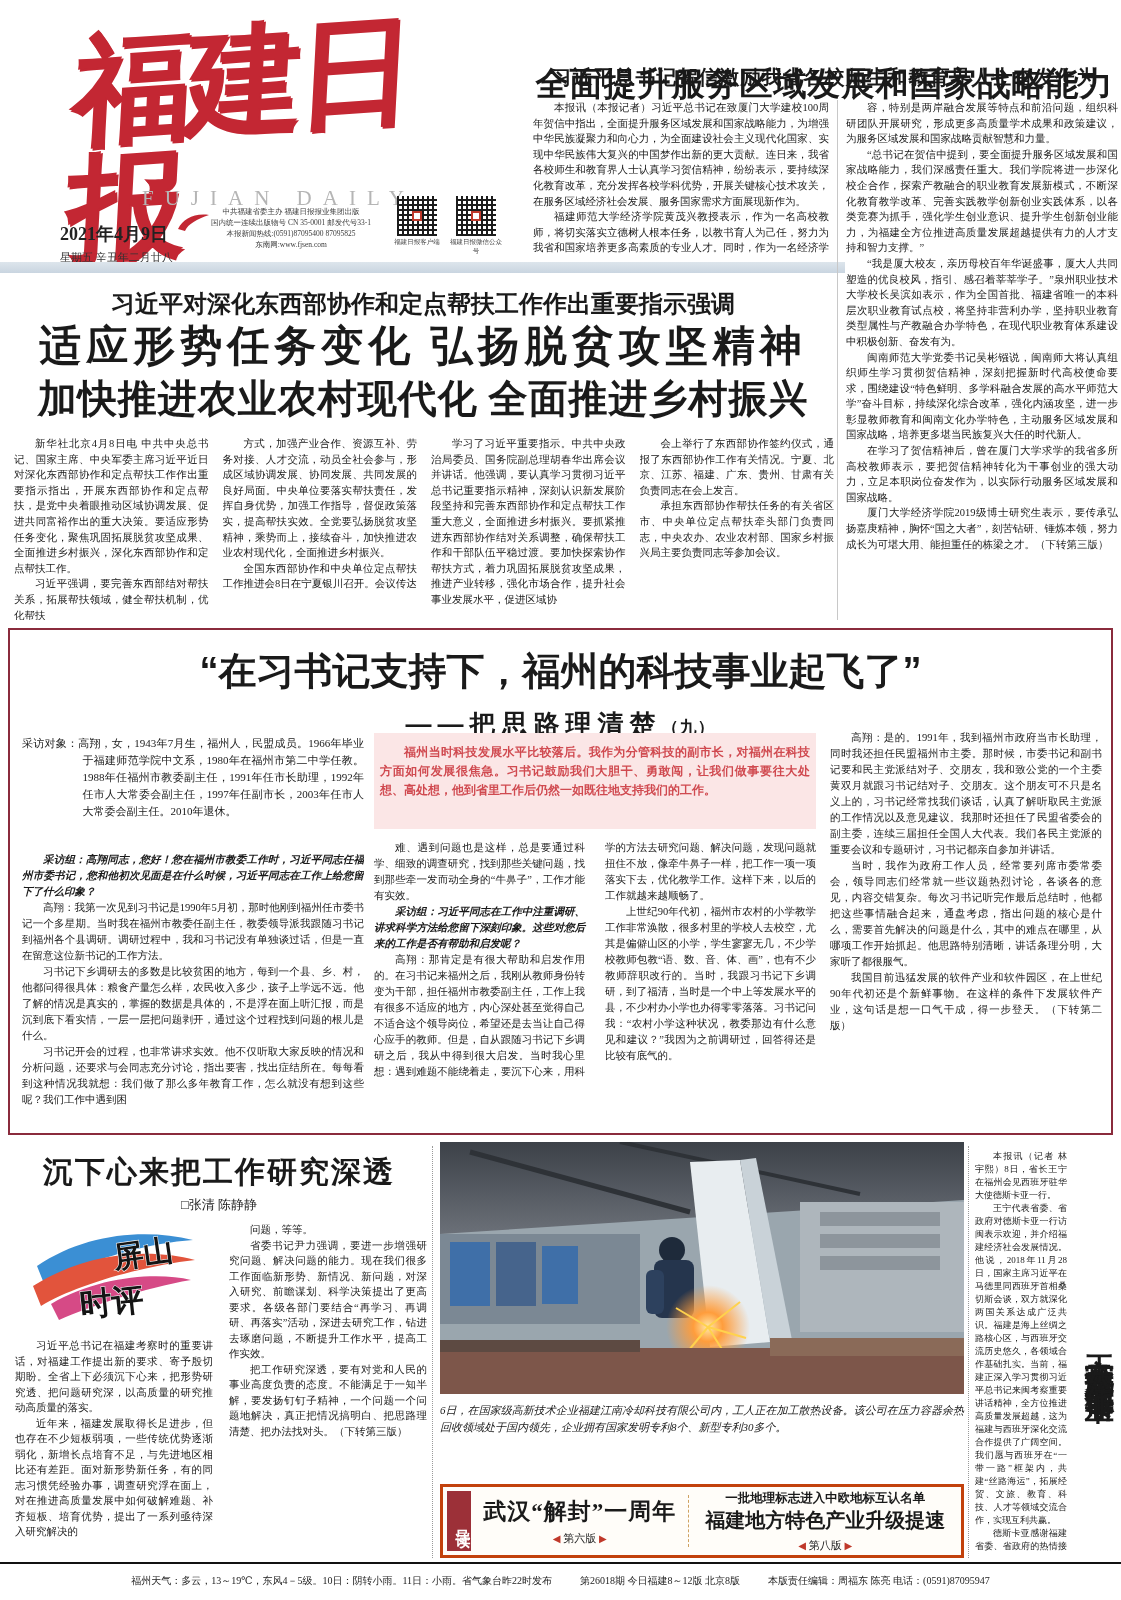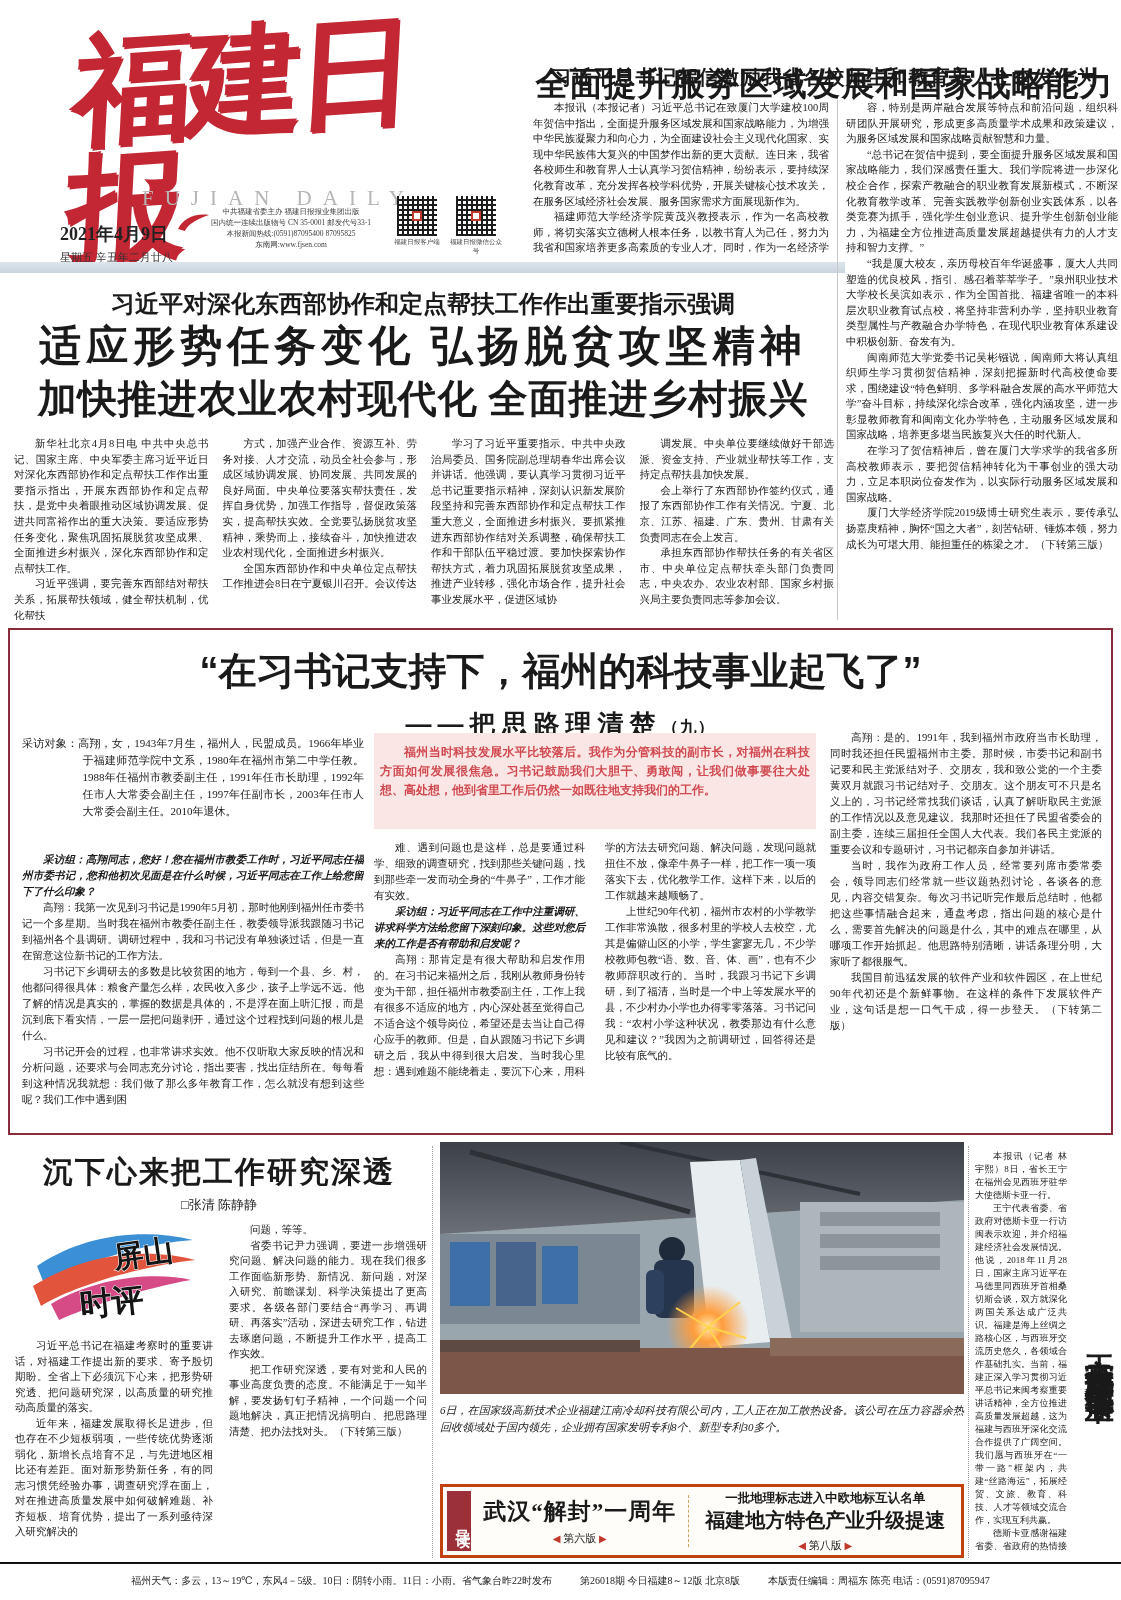--- a/index.html
+++ b/index.html
@@ -148,21 +148,20 @@
         <p class="p">习近平强调，要完善东西部结对帮扶关系，拓展帮扶领域，健全帮扶机制，优化帮扶</p>
       </div>
     <div class="body-col clip" style="flex:1;">
         <p class="p">方式，加强产业合作、资源互补、劳务对接、人才交流，动员全社会参与，形成区域协调发展、协同发展、共同发展的良好局面。中央单位要落实帮扶责任，发挥自身优势，加强工作指导，督促政策落实，提高帮扶实效。全党要弘扬脱贫攻坚精神，乘势而上，接续奋斗，加快推进农业农村现代化，全面推进乡村振兴。</p>
         <p class="p">全国东西部协作和中央单位定点帮扶工作推进会8日在宁夏银川召开。会议传达</p>
       </div>
     <div class="body-col clip" style="flex:1;">
         <p class="p">学习了习近平重要指示。中共中央政治局委员、国务院副总理胡春华出席会议并讲话。他强调，要认真学习贯彻习近平总书记重要指示精神，深刻认识新发展阶段坚持和完善东西部协作和定点帮扶工作重大意义，全面推进乡村振兴。要抓紧推进东西部协作结对关系调整，确保帮扶工作和干部队伍平稳过渡。要加快探索协作帮扶方式，着力巩固拓展脱贫攻坚成果，推进产业转移，强化市场合作，提升社会事业发展水平，促进区域协</p>
       </div>
     <div class="body-col clip" style="flex:1;">
-        <p class="p">调发展。中央单位要继续做好干部选派、资金支持、产业就业帮扶等工作，支持定点帮扶县加快发展。</p>
         <p class="p">会上举行了东西部协作签约仪式，通报了东西部协作工作有关情况。宁夏、北京、江苏、福建、广东、贵州、甘肃有关负责同志在会上发言。</p>
         <p class="p">承担东西部协作帮扶任务的有关省区市、中央单位定点帮扶牵头部门负责同志，中央农办、农业农村部、国家乡村振兴局主要负责同志等参加会议。</p>
       </div>
   </div>
 
   <div class="abs feature-box" style="left:8px;top:628px;width:1105px;height:507px;">
     <div class="f-title" style="margin-top:16px;">“在习书记支持下，福州的科技事业起飞了”</div>
     <div class="f-sub" style="margin-top:10px;">
       <span>——把思路理清楚</span><span class="small">（九）</span>
     </div>

